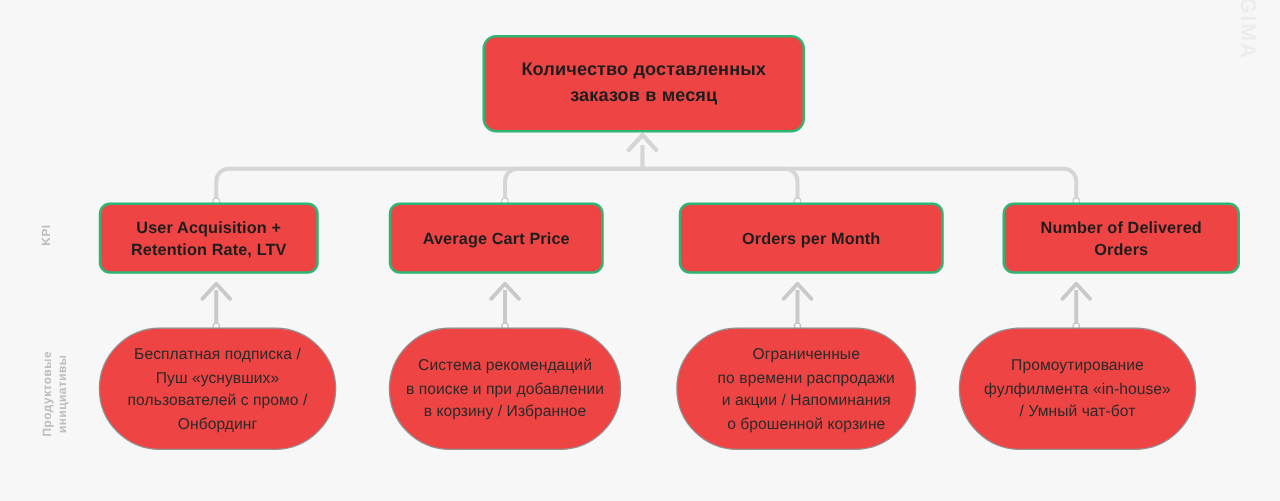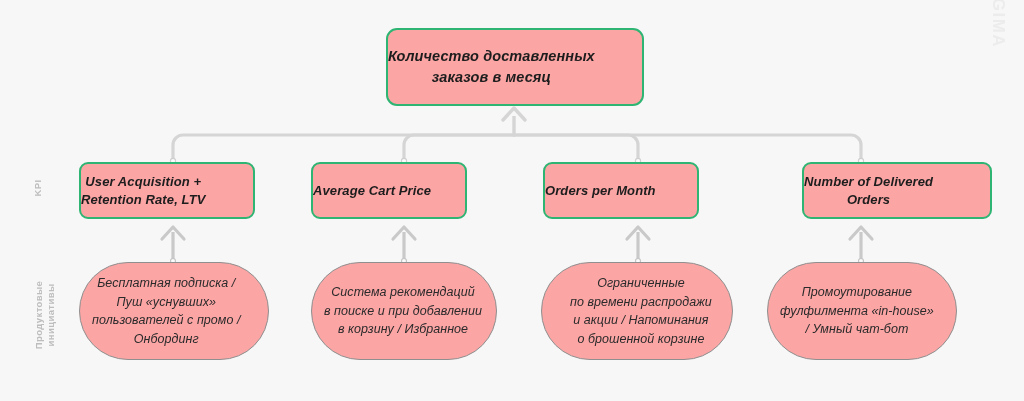--- a/index.html
+++ b/index.html
@@ -69,26 +69,26 @@
   .rail-init {
     left: -9px;
     top: 303px;
     width: 108px;
   }
 
   
   .node {
     position: absolute;
     box-sizing: border-box;
-    background: #fca5a5;
+    background: #ef4444;
     display: flex;
     align-items: center;
+    justify-content: center;
     text-align: center;
     color: #1d1d1d;
-    font-style: italic;
   }
 
   
   .node-root {
     left: 386px;
     top: 28px;
     width: 258px;
     height: 78px;
     border: 2.5px solid #2fb573;
     border-radius: 11px;
@@ -103,22 +103,22 @@
     top: 162px;
     height: 57px;
     border: 2.2px solid #2fb573;
     border-radius: 9px;
     font-size: 13px;
     font-weight: 700;
     line-height: 18px;
     letter-spacing: 0.1px;
   }
   .kpi-0 { left: 79px;  width: 176px; }
-  .kpi-1 { left: 311px; width: 156px; }
-  .kpi-2 { left: 543px; width: 156px; }
+  .kpi-1 { left: 311px; width: 172px; }
+  .kpi-2 { left: 543px; width: 212px; }
   .kpi-3 { left: 802px; width: 190px; }
 
   
   .node-init {
     top: 262px;
     height: 98px;
     border: 1.7px solid #8f8f8f;
     border-radius: 50px;
     font-size: 12.5px;
     font-weight: 400;

